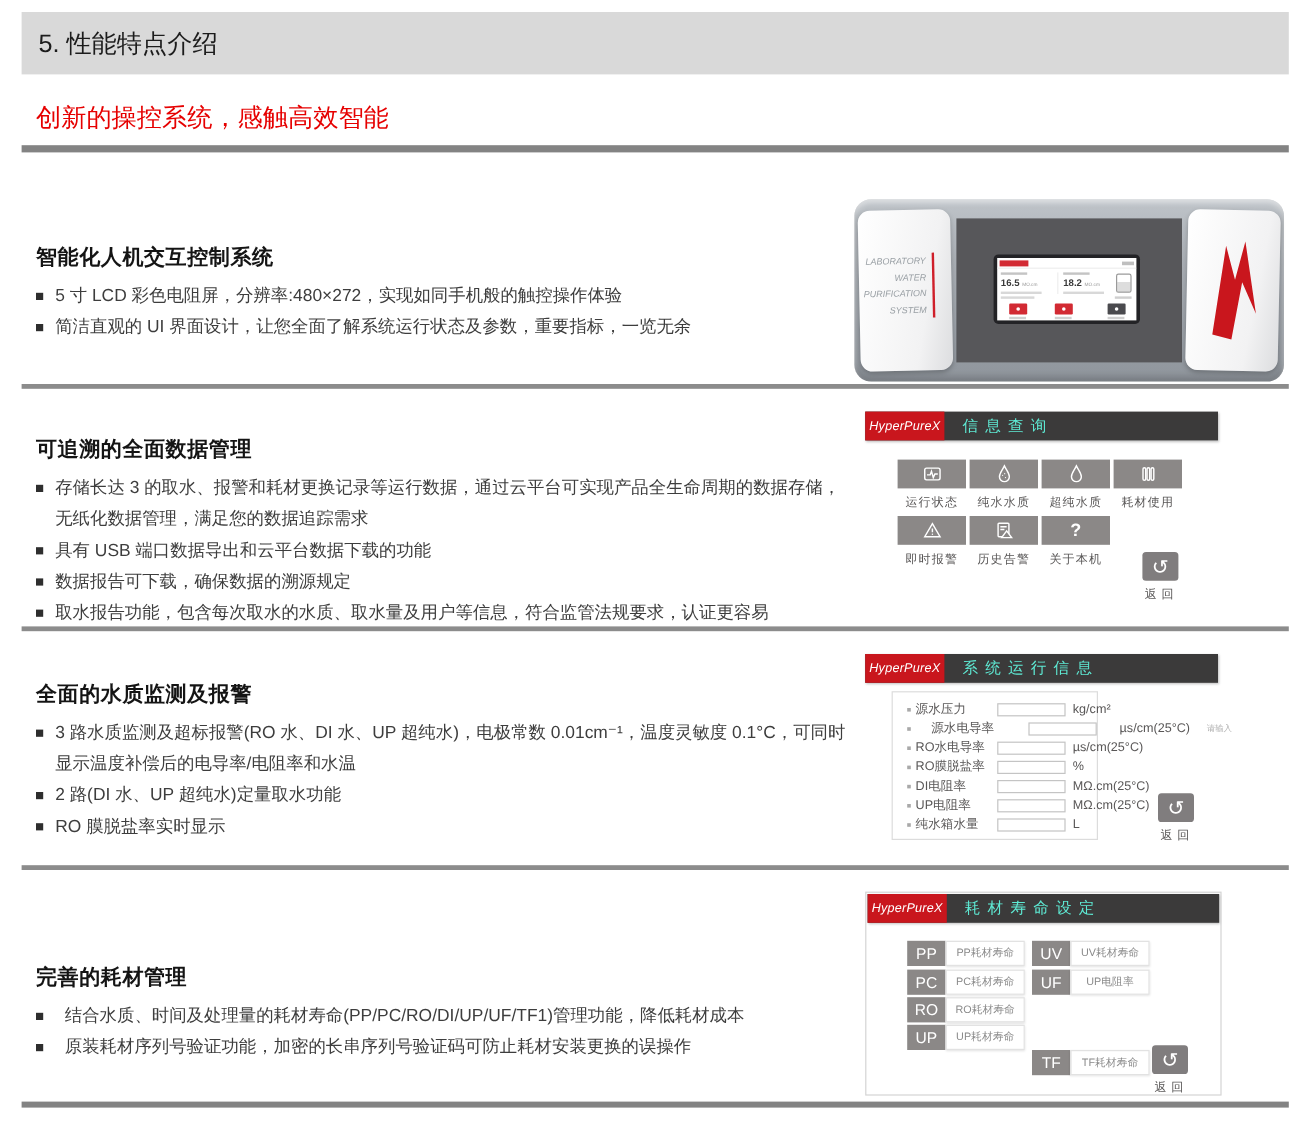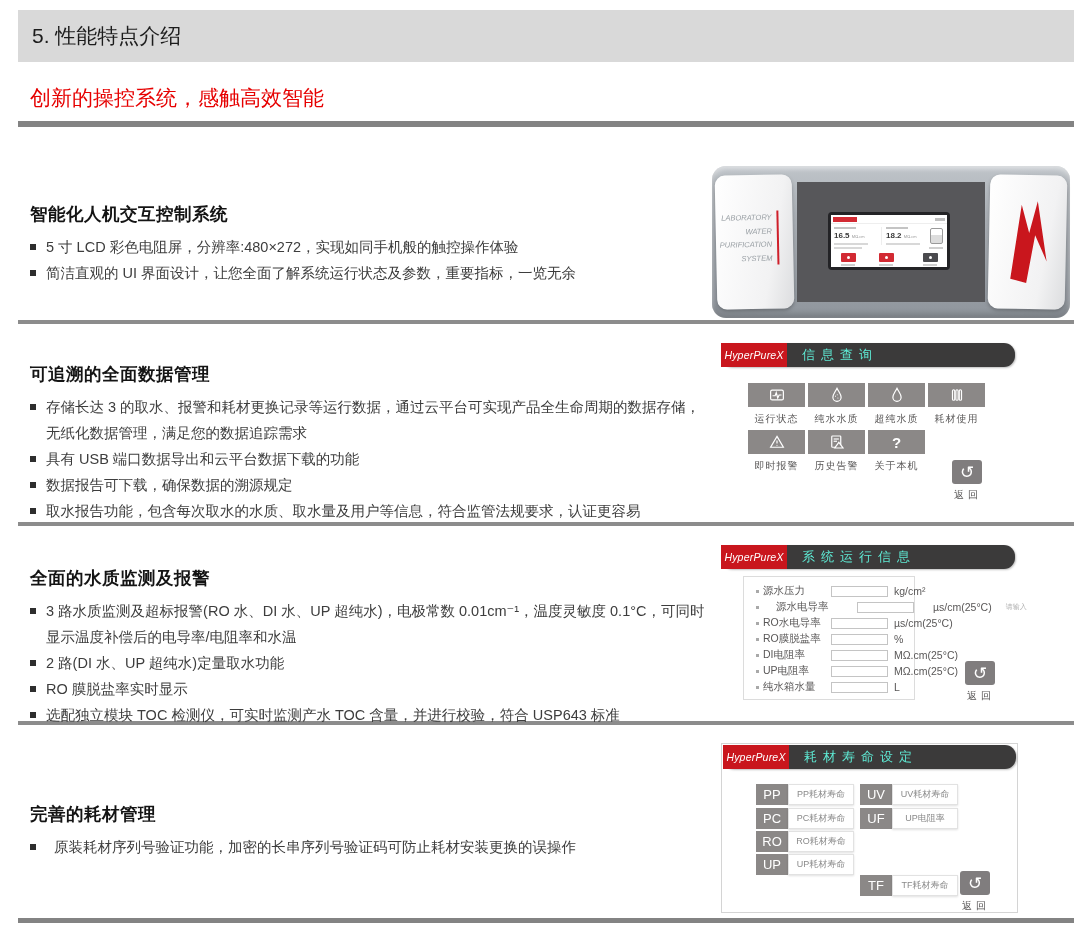--- a/index.html
+++ b/index.html
@@ -74,21 +74,21 @@
   .scr-btn.k3 { left:92px; background:#4a4a4e; }
   .scr-btn-bar { position:absolute; top:49px; width:14px; height:2px; background:#cfcfcf; }
   .bb1 { left:10px; } .bb2 { left:48px; } .bb3 { left:92px; }
 
   
   .panel { left:721px; width:297px; }
   .p-info  { top:343px; height:160px; }
   .p-sys   { top:545px; height:170px; }
   .p-cons  { top:743px; height:170px; border:1px solid #d4d4d4; background:#fff; }
   .phead { position:absolute; left:0; top:0; width:294px; height:24px; background:#3b3a3a;
-           display:flex; align-items:center; box-shadow:1px 1px 2px rgba(0,0,0,.25);border-radius:11px; }
+           display:flex; align-items:center; box-shadow:1px 1px 2px rgba(0,0,0,.25); }
   .p-cons .phead { left:1px; top:1px; width:293px; }
   .plogo { width:66px; height:100%; background:#c9161d; color:#fff; display:flex;
            align-items:center; justify-content:center; font-size:10.5px; font-style:italic;
            letter-spacing:0.2px; }
   .ptitle { color:#5eead4; font-size:13px; letter-spacing:6px; padding-left:15px; white-space:nowrap; }
 
   .backbtn { position:absolute; width:30px; height:24px; background:#807d7e; border-radius:3px;
              color:#fff; display:flex; align-items:center; justify-content:center;
              font-size:17px; line-height:1; }
   .backlbl { position:absolute; font-size:10px; color:#595757; letter-spacing:4px; white-space:nowrap; }
@@ -280,21 +280,20 @@
   <div class="backbtn" style="left:231px; top:117px;">↺</div>
   <div class="backlbl" style="left:233px; top:145px;">返回</div>
 </div>
 
 <div class="abs section sec3">
   <div class="sec-h">全面的水质监测及报警</div>
   <ul class="bullets">
     <li>3 路水质监测及超标报警(RO 水、DI 水、UP 超纯水)，电极常数 0.01cm⁻¹，温度灵敏度 0.1°C，可同时显示温度补偿后的电导率/电阻率和水温</li>
     <li>2 路(DI 水、UP 超纯水)定量取水功能</li>
     <li>RO 膜脱盐率实时显示</li>
-    <li>选配独立模块 TOC 检测仪，可实时监测产水 TOC 含量，并进行校验，符合 USP643 标准</li>
   </ul>
 </div>
 
 <div class="abs panel p-sys">
   <div class="phead">
     <span class="plogo">HyperPureX</span>
     <span class="ptitle">系统运行信息</span>
   </div>
   <div class="p3-box">
     <div class="p3-row" style="top:8px;">
@@ -341,20 +340,21 @@
       <span class="p3-unit">L</span>
     </div>
   </div>
   <div class="backbtn" style="left:244px; top:116px;">↺</div>
   <div class="backlbl" style="left:246px; top:144px;">返回</div>
 </div>
 
 <div class="abs section sec4">
   <div class="sec-h">完善的耗材管理</div>
   <ul class="bullets">
+    <li>结合水质、时间及处理量的耗材寿命(PP/PC/RO/DI/UP/UF/TF1)管理功能，降低耗材成本</li>
     <li>原装耗材序列号验证功能，加密的长串序列号验证码可防止耗材安装更换的误操作</li>
   </ul>
 </div>
 
 <div class="abs panel p-cons">
   <div class="phead">
     <span class="plogo">HyperPureX</span>
     <span class="ptitle">耗材寿命设定</span>
   </div>
 

